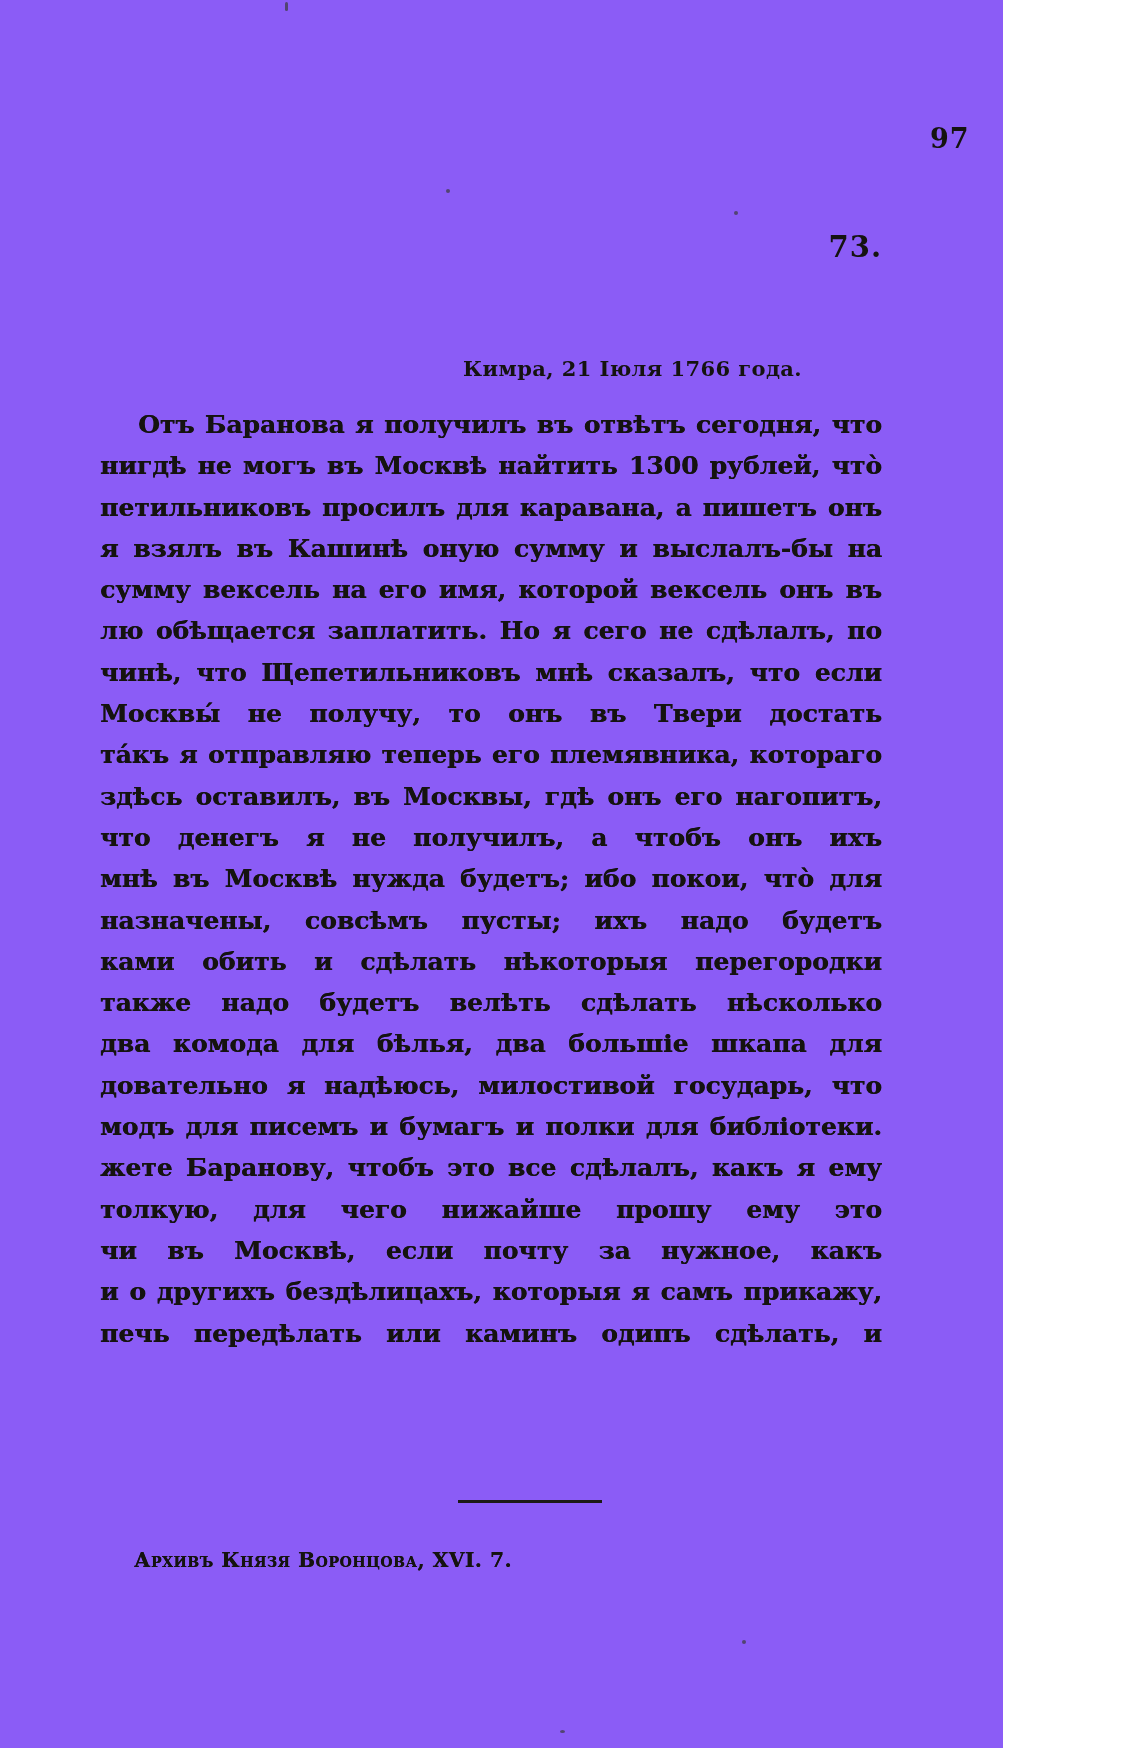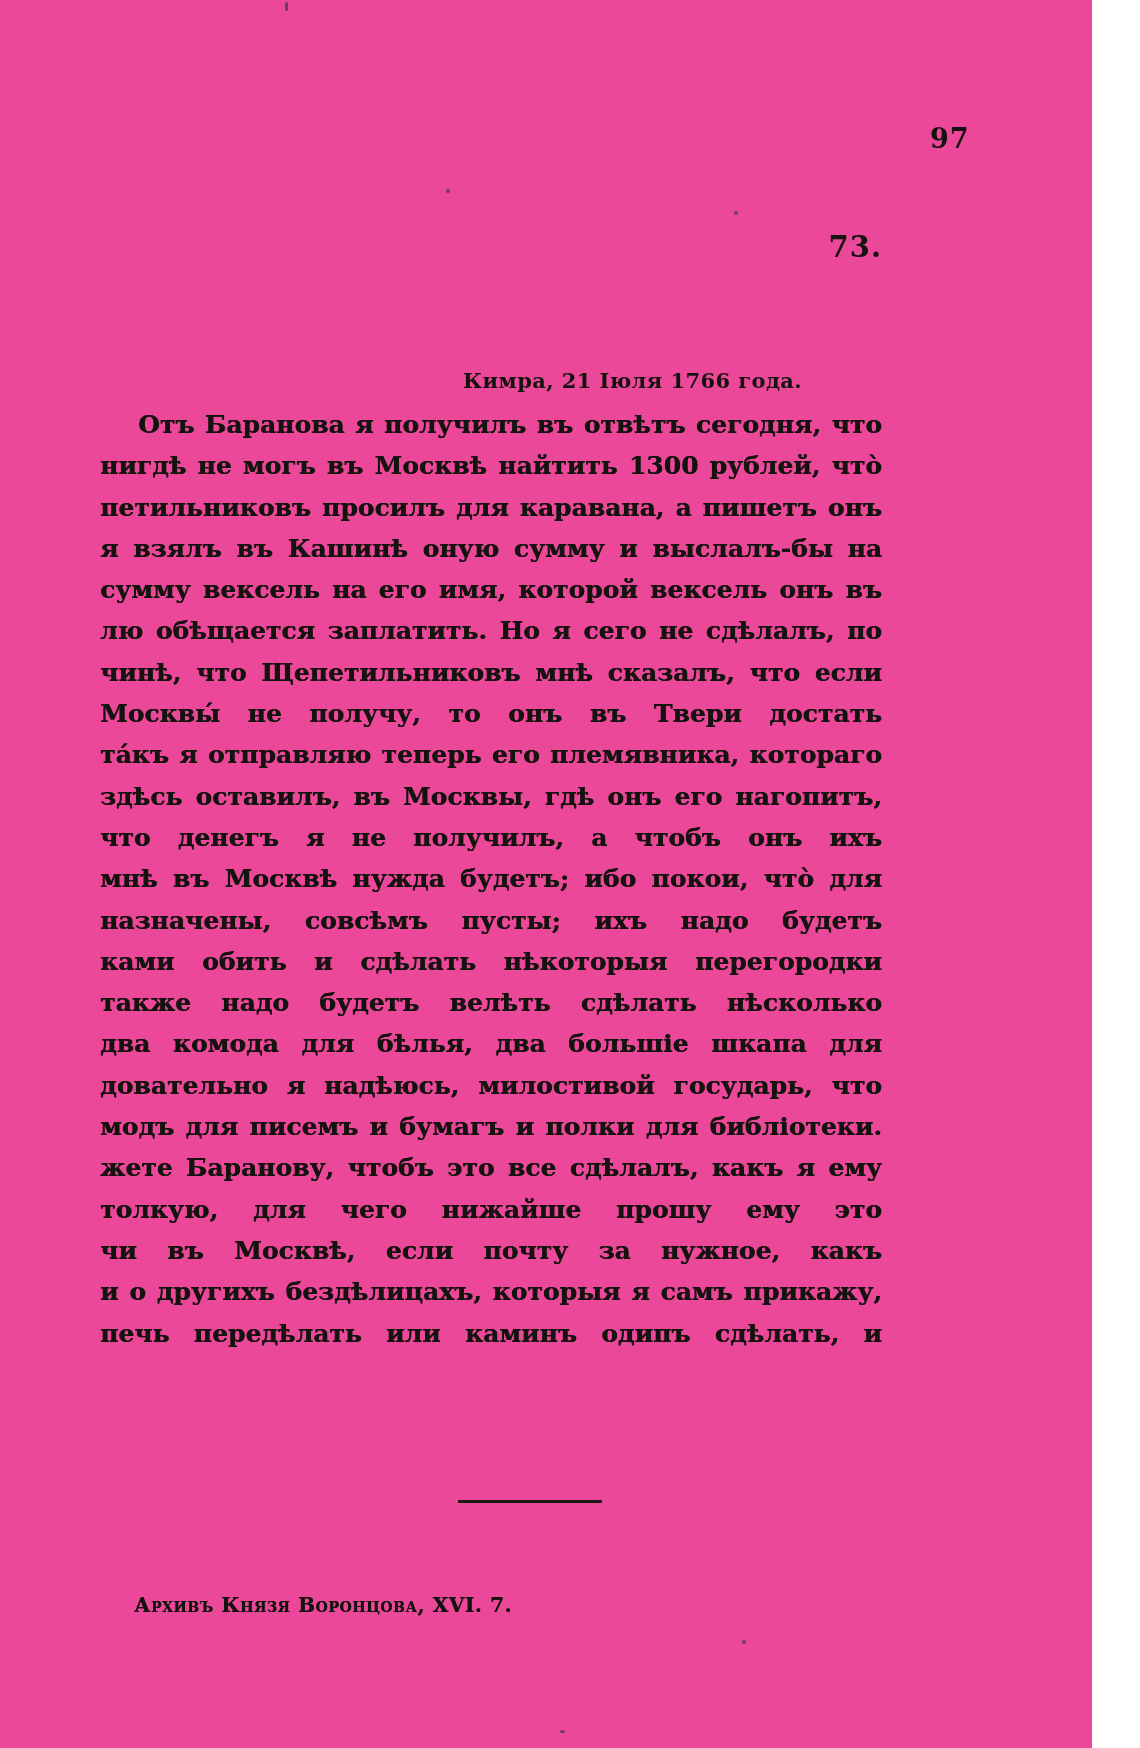--- a/index.html
+++ b/index.html
@@ -1,35 +1,35 @@
 <!DOCTYPE html>
 <html><head>
 <meta charset="utf-8">
 <style>
   html,body{margin:0;padding:0;background:#ffffff;}
   .page{
     position:relative;
-    width:1092px;height:1748px;
-    background:#ec4899;
+    width:1003px;height:1748px;
+    background:#8b5cf6;
     color:#151310;
     font-family:"DejaVu Serif", serif;
     overflow:hidden;
   }
   .page-number{
     position:absolute;top:123px;left:930px;width:60px;
     font-size:27px;font-weight:bold;letter-spacing:1px;
     text-align:left;
   }
   .section-number{
     position:absolute;top:230px;left:100px;width:782px;
     text-align:right;font-size:29px;font-weight:bold;
     letter-spacing:1px;
   }
   .dateline{
-    position:absolute;top:368px;left:100px;width:702px;
+    position:absolute;top:356px;left:100px;width:702px;
     text-align:right;font-size:21px;font-weight:bold;
     letter-spacing:0.4px;
   }
   .letter-body{
     position:absolute;top:404px;left:100px;width:782px;
     font-size:25px;line-height:41.3px;
   }
   .body-line{
     text-align:justify;
     text-align-last:justify;
@@ -38,21 +38,21 @@
     word-spacing:1px;
     font-weight:bold;
   }
   .body-line:first-child{text-indent:38px;}
   .body-line:last-child{text-align-last:left;}
   .divider{
     position:absolute;top:1500px;left:458px;width:144px;height:3px;
     background:#1c1a17;
   }
   .footer-source{
-    position:absolute;top:1593px;left:134px;
+    position:absolute;top:1548px;left:134px;
     font-size:20px;font-weight:bold;
     font-variant:small-caps;
     letter-spacing:0.6px;
     text-shadow:0.3px 0 currentColor;
   }
   .speck{position:absolute;background:#3a3a3a;border-radius:50%;opacity:.7;}
   .s1{top:2px;left:285px;width:3px;height:9px;border-radius:2px;}
   .s2{top:189px;left:446px;width:4px;height:4px;}
   .s3{top:211px;left:734px;width:4px;height:4px;}
   .s4{top:1640px;left:742px;width:4px;height:4px;}

